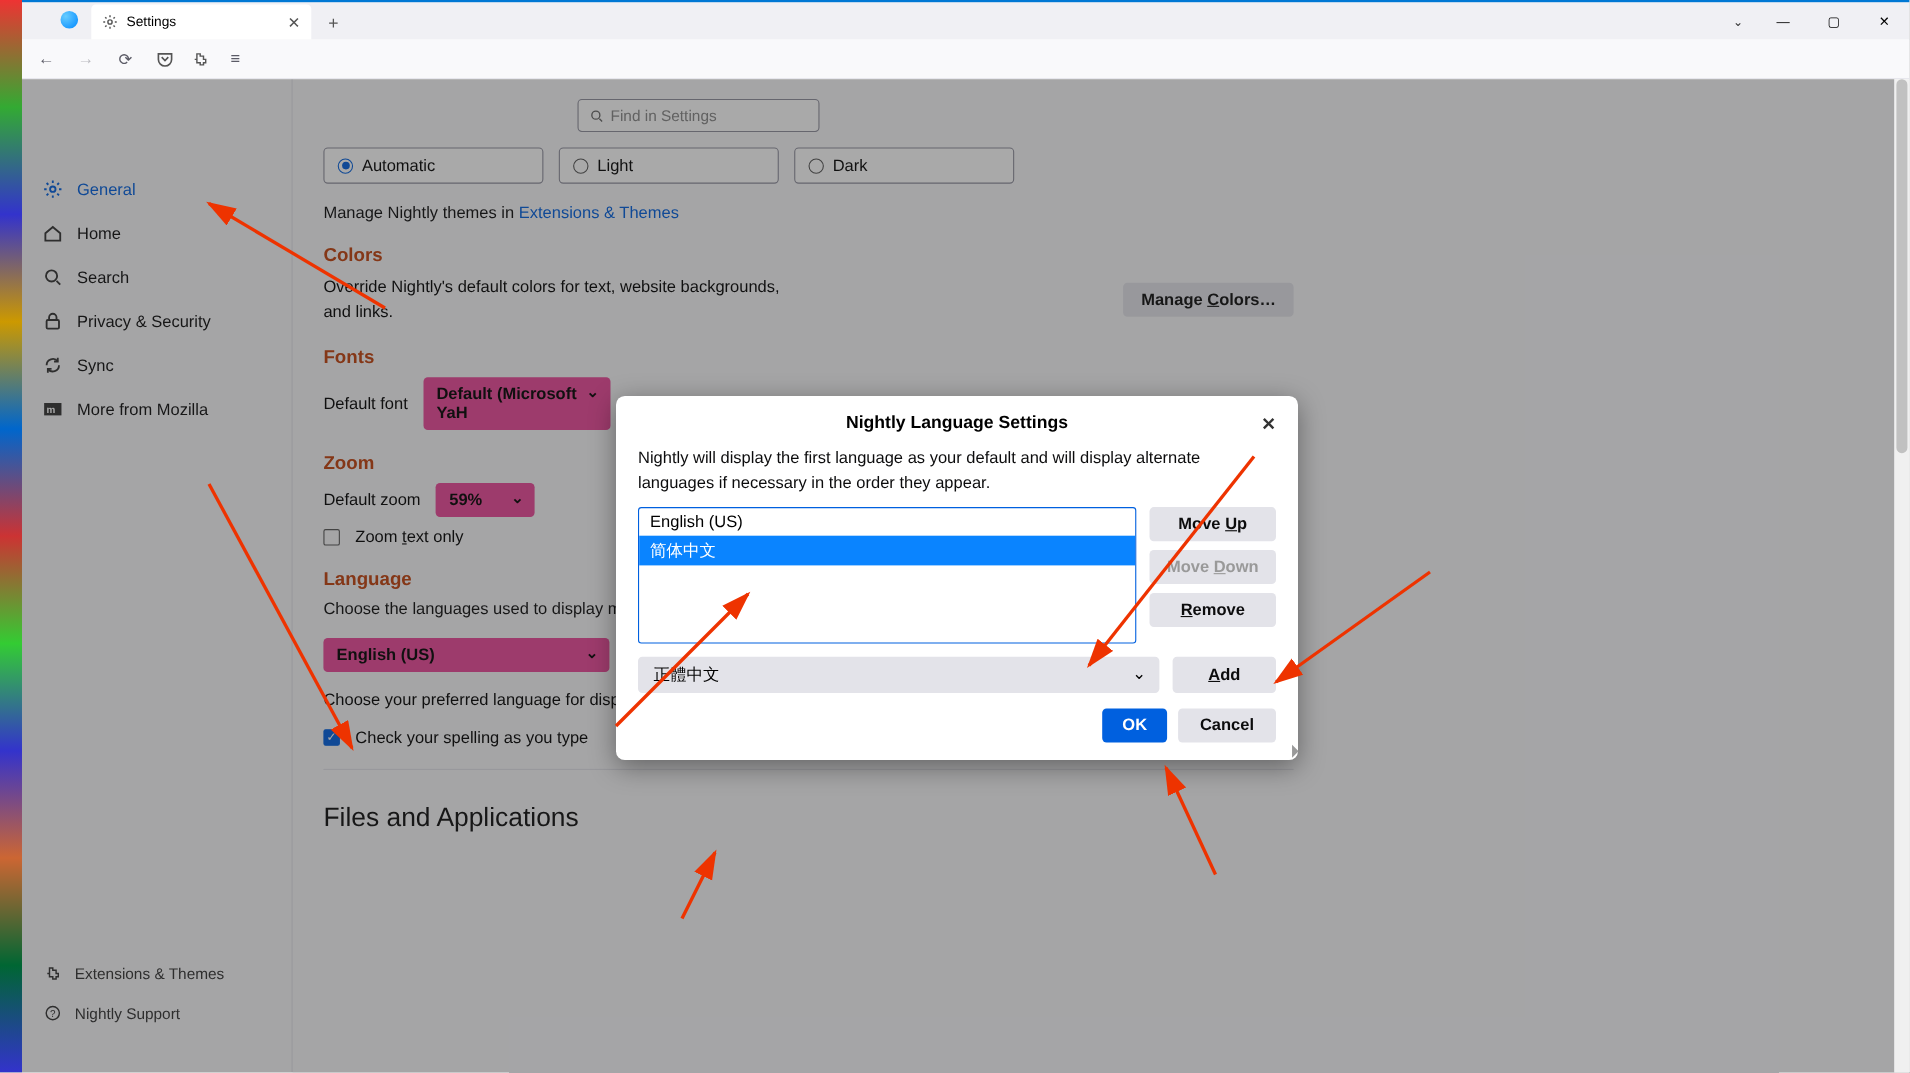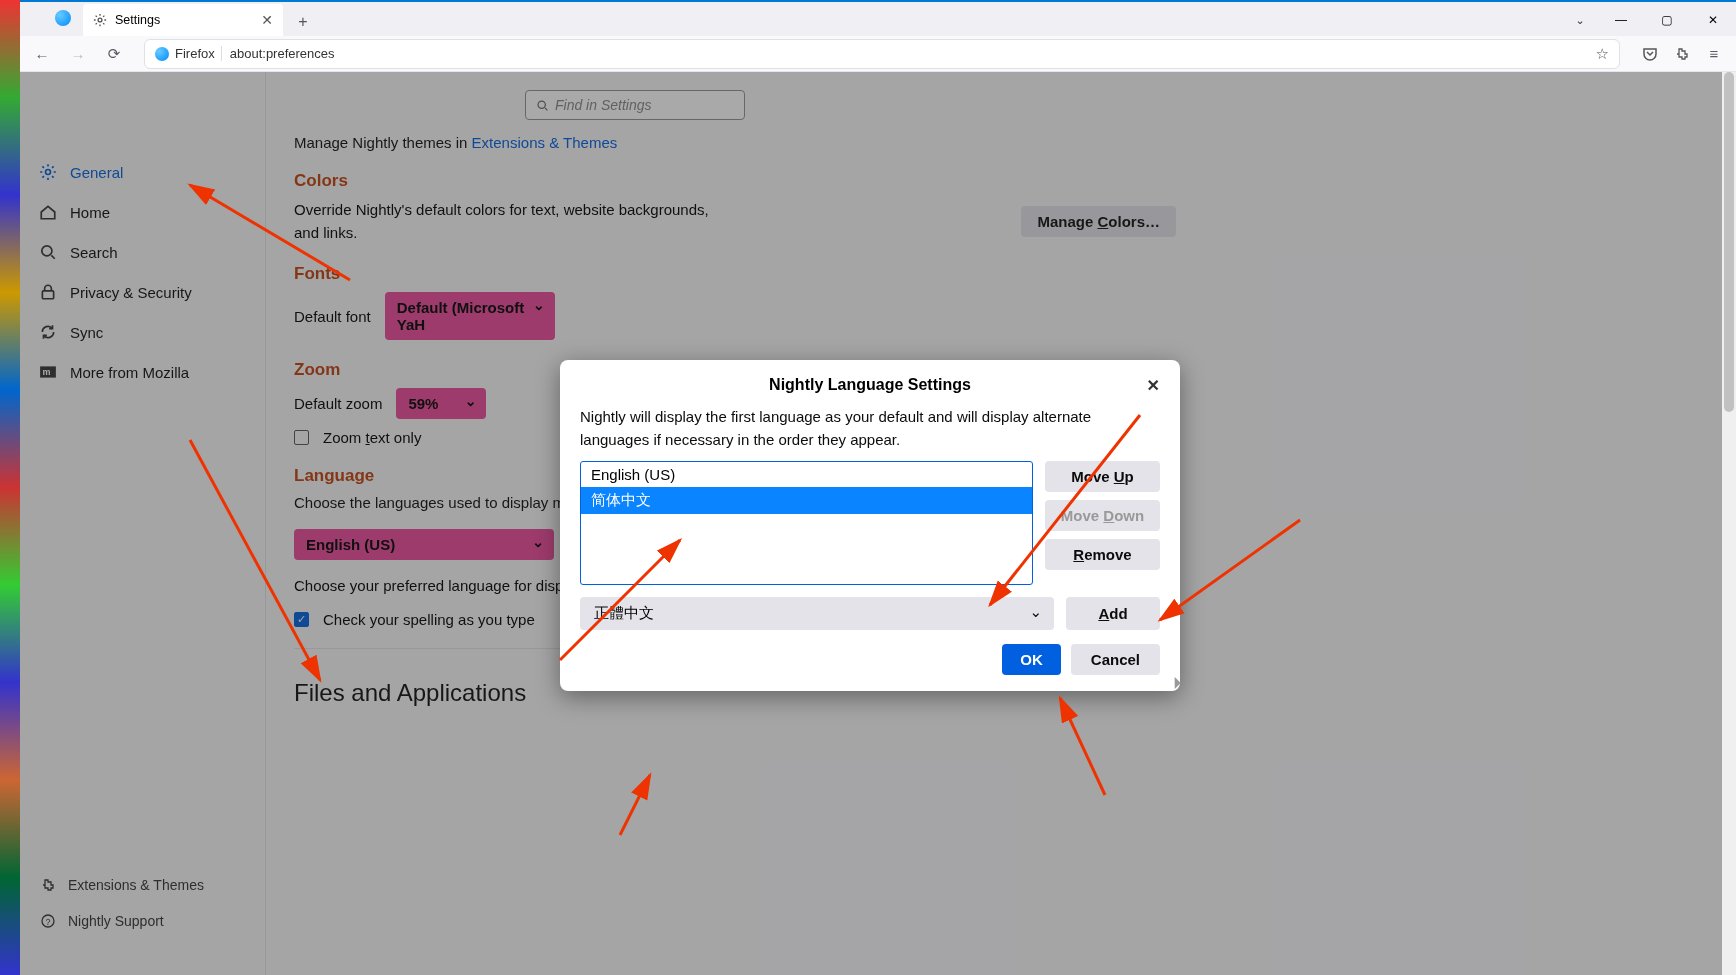--- a/index.html
+++ b/index.html
@@ -35,21 +35,21 @@
   
   .sidebar { width: 246px; padding-top: 80px; flex-shrink: 0; background: #f9f9fb; border-right: 1px solid #e3e3e9; font-size: 15px; color: #0c0c0d; display:flex; flex-direction:column;}
   .side-item { display: flex; align-items: center; gap: 12px; padding: 10px 18px; cursor: pointer; }
   .side-item.active { color: #0060df; font-weight: 400; }
   .side-item .s-icon { width: 20px; height: 20px; display: flex; align-items: center; justify-content: center; }
   .side-bottom { margin-top:auto; padding-bottom:36px; font-size:14px; color:#333;}
   .side-bottom .side-item { padding:8px 18px; gap:10px;}
 
   
   .main { flex: 1; padding: 18px 560px 0 28px; overflow: hidden; position: relative; }
-  .search-wrap { display:flex; justify-content:center; margin-bottom:14px; margin-left:-200px;font-style:italic;}
+  .search-wrap { display:flex; justify-content:center; margin-bottom:14px; margin-left:-200px;}
   .search-box { width: 220px; height: 30px; border: 1px solid #8f8f9d; border-radius: 4px; display: flex; align-items: center; padding: 0 10px; gap: 6px; color: #555; font-size: 14px; background:#fff;}
 
   .section-row { display:flex; gap:14px; margin-bottom:18px;}
   .radio-card { border:1px solid #8f8f9d; border-radius:4px; padding:7px 12px; width:200px; display:flex; align-items:center; gap:8px; font-size:15px; background:#fff;}
   .radio-card .r { width:14px; height:14px; border:1.5px solid #555; border-radius:50%; display:inline-flex; align-items:center; justify-content:center;}
   .radio-card.sel .r { border-color:#0060df;}
   .radio-card.sel .r::after { content:""; width:7px; height:7px; background:#0060df; border-radius:50%;}
 
   .desc { font-size:15px; color:#0c0c0d; margin-bottom:18px;}
   .link { color:#0060df; cursor:pointer; }
@@ -114,28 +114,20 @@
     <div class="win-btn">—</div>
     <div class="win-btn">▢</div>
     <div class="win-btn">✕</div>
   </div>
 </div>
 
 <div class="toolbar">
   <div class="tb-btn">←</div>
   <div class="tb-btn" style="opacity:.4">→</div>
   <div class="tb-btn">⟳</div>
-  <div class="urlbar">
-    <span class="ident">
-        <span class="nightly-orb" style="width:14px;height:14px"></span>
-        <span>Firefox</span>
-      </span>
-    <span>about:preferences</span>
-    <span class="star">☆</span>
-  </div>
   <div class="tb-right">
     <div class="tb-btn">
         <svg width="16" height="16" viewBox="0 0 16 16">
           <path d="M2 3h12v5a6 6 0 01-12 0z" fill="none" stroke="#555" stroke-width="1.5"></path>
           <path d="M5 6l3 3 3-3" fill="none" stroke="#555" stroke-width="1.5"></path>
         </svg>
       </div>
     <div class="tb-btn">
         <svg width="16" height="16" viewBox="0 0 16 16">
           <path d="M5 3h3v2h3v3h2v3h-2v2H8v-2H5v-3H3V8h2z" fill="none" stroke="#555" stroke-width="1.3"></path>
@@ -229,20 +221,34 @@
     <div class="search-wrap">
       <div class="search-box">
         <svg width="13" height="13" viewBox="0 0 16 16">
             <circle cx="7" cy="7" r="4.5" fill="none" stroke="#666" stroke-width="1.5"></circle>
             <line x1="11" y1="11" x2="14" y2="14" stroke="#666" stroke-width="1.5"></line>
           </svg>
         <span style="color:#888">Find in Settings</span>
       </div>
     </div>
 
+    <div class="section-row">
+      <label class="radio-card sel">
+          <span class="r"></span>
+          <span>Automatic</span>
+        </label>
+      <label class="radio-card">
+          <span class="r"></span>
+          <span>Light</span>
+        </label>
+      <label class="radio-card">
+          <span class="r"></span>
+          <span>Dark</span>
+        </label>
+    </div>
     <div class="desc"><span>Manage Nightly themes in </span><a class="link">Extensions &amp; Themes</a></div>
 
     <h2 class="sect">Colors</h2>
     <div class="row">
       <span style="max-width:440px;line-height:1.5">Override Nightly's default colors for text, website backgrounds, and links.</span>
       <button class="btn" style="margin-left:auto"><span>Manage <span class="u">C</span>olors…</span></button>
     </div>
 
     <h2 class="sect">Fonts</h2>
     <div class="row">

